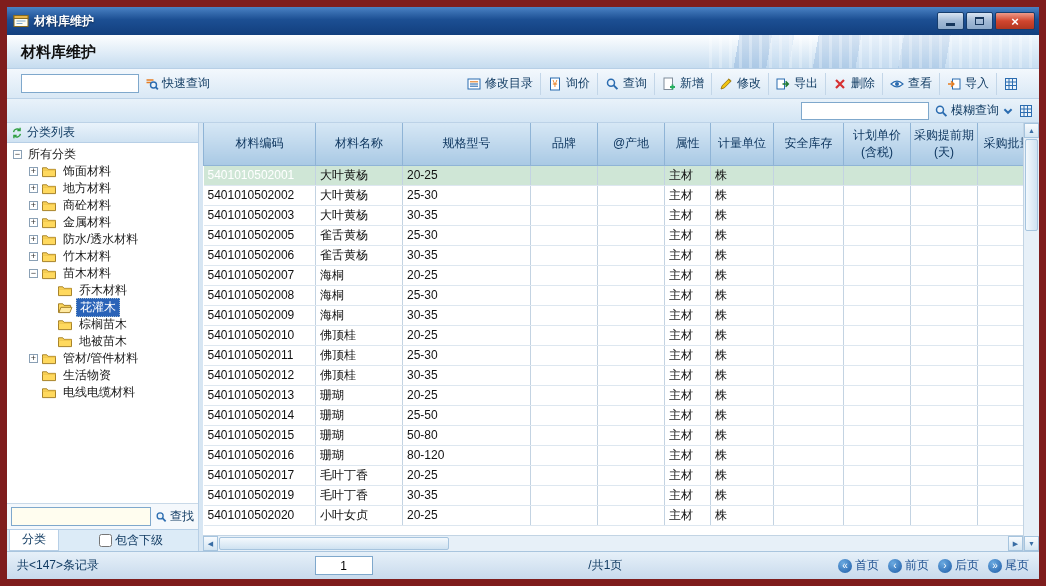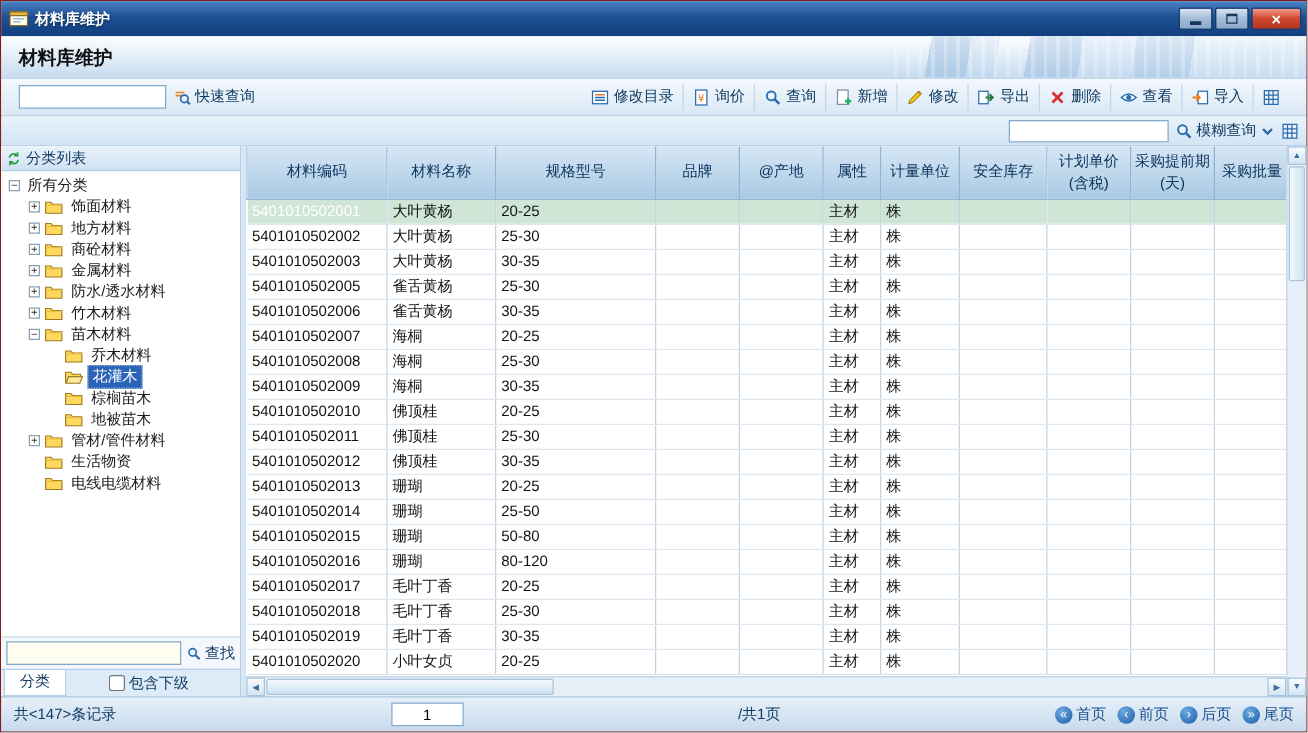--- a/index.html
+++ b/index.html
@@ -1,20 +1,20 @@
 <!DOCTYPE html>
 <html><head>
 <meta charset="utf-8">
 <style>
   * { margin:0; padding:0; box-sizing:border-box; }
   html,body { background:#9db8d2; }
   body { font-family:"Liberation Sans","DejaVu Sans",sans-serif; font-size:12px; color:#1a1a1a; }
 
   .window { width:1046px; height:586px; display:flex; flex-direction:column;
-            border:1px solid #7f1d1d; background:#e8f1f9; }
+            border:7px solid #7f1d1d; background:#e8f1f9; }
 
   
   .titlebar { flex:0 0 28px; display:flex; align-items:center; padding:0 4px 0 6px;
               background:linear-gradient(#4a82c4,#1c4f93 45%,#123f7e); color:#fff; }
   .app-icon { width:16px; height:14px; margin-right:5px; }
   .tb-title { flex:1; font-weight:bold; font-size:12px; text-shadow:0 1px 2px rgba(0,0,0,.45); }
   .win-controls { display:flex; gap:2px; }
   .winbtn { width:27px; height:18px; border:1px solid #163d6d; border-radius:2px;
             background:linear-gradient(#d9e4f2,#a2bad6 50%,#8ca9ca);
             color:#16365c; display:flex; align-items:center; justify-content:center;
@@ -70,21 +70,21 @@
   .exp { width:9px; height:9px; flex:0 0 9px; border:1px solid #8aa0b5; background:#fff;
          font-size:9px; line-height:7px; text-align:center; color:#333; }
   .exp.none { border:none; background:none; }
   .fic { width:16px; height:13px; flex:0 0 16px; }
   .tlabel { padding:0 3px; }
   .tnode.sel .tlabel { background:#2a63b8; color:#fff; border:1px dotted #9db8d2; }
 
   .find-row { flex:0 0 26px; display:flex; align-items:center; gap:4px; padding:0 4px;
               border-top:1px solid #c9d9e8; background:#f4f8fc; }
   .find-input { flex:1; min-width:0; background:#fffdef; }
-  .tabs-row { flex:0 0 20px; display:flex; align-items:center; gap:10px; padding-left:2px;
+  .tabs-row { flex:0 0 20px; display:flex; align-items:center; gap:16px; padding-left:2px;
               background:#dcebf7; border-top:1px solid #b7cfe6; }
   .tab { background:#fff; border:1px solid #b7cfe6; border-top:none; padding:1px 12px 2px;
          color:#123c63; }
   .chk { display:flex; align-items:center; gap:3px; color:#123c63;margin-left:24px; }
 
   .splitter { flex:0 0 4px; background:#d7e6f3; cursor:col-resize; }
 
   .grid-area { flex:1; display:flex; min-width:0; background:#fff; }
   .grid-main { flex:1; display:flex; flex-direction:column; min-width:0; }
   .grid-scroll { flex:1; overflow:hidden; }
@@ -682,33 +682,20 @@
                   <td></td>
                   <td></td>
                   <td>主材</td>
                   <td>株</td>
                   <td></td>
                   <td></td>
                   <td></td>
                   <td></td>
                 </tr>
                 <tr>
-                  <td>5401010502018</td>
-                  <td>毛叶丁香</td>
-                  <td>25-30</td>
-                  <td></td>
-                  <td></td>
-                  <td>主材</td>
-                  <td>株</td>
-                  <td></td>
-                  <td></td>
-                  <td></td>
-                  <td></td>
-                </tr>
-                <tr>
                   <td>5401010502019</td>
                   <td>毛叶丁香</td>
                   <td>30-35</td>
                   <td></td>
                   <td></td>
                   <td>主材</td>
                   <td>株</td>
                   <td></td>
                   <td></td>
                   <td></td>

